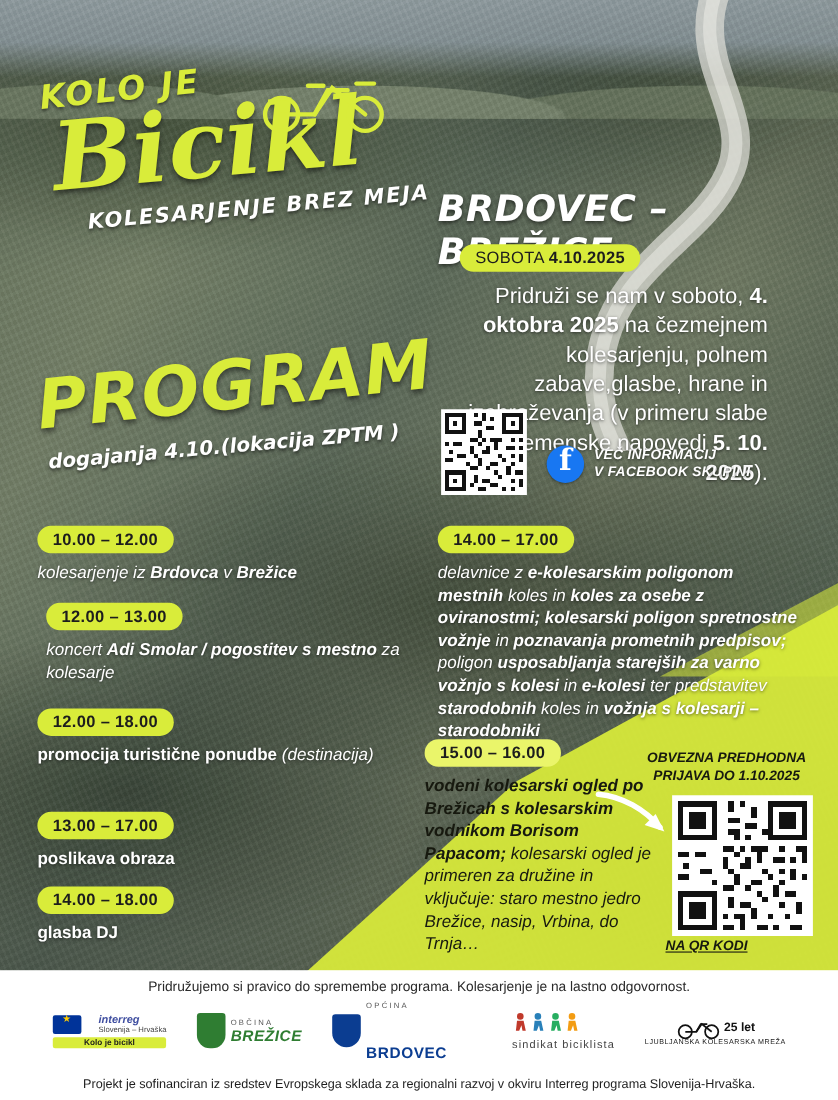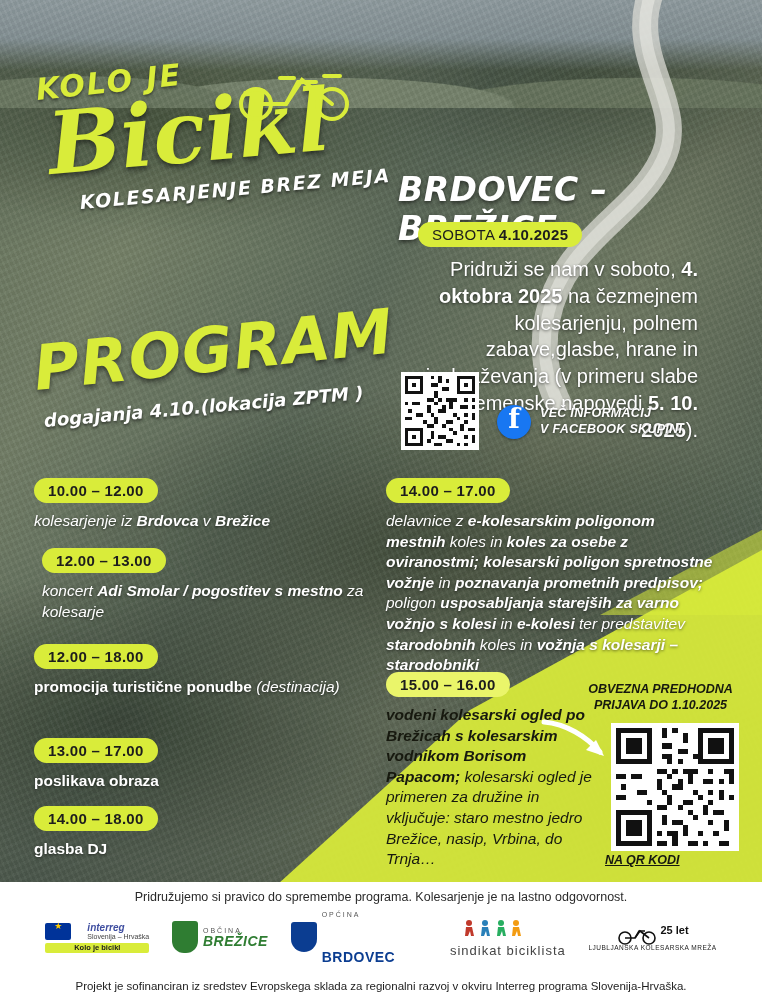--- a/index.html
+++ b/index.html
@@ -204,35 +204,35 @@
   .eu-flag:after{
     content:"★"; position:absolute; left:0; right:0; top:-1px;
     text-align:center; color:#ffcc00; font-size:9px;
   }
   .interreg-t { color:#3f4ea0; font-weight:bold; font-size:10px; font-style:italic; }
   .interreg-s { color:#444; font-size:7px; }
   .interreg-b { color:#3f4ea0; font-size:7.5px; font-weight:bold; }
   .brezice-t { color:#2f7d32; font-weight:bold; font-size:14px; font-style:italic; letter-spacing:.5px;}
   .obcina { color:#555; font-size:7px; letter-spacing:2px; }
   .brdovec-t { color:#0b3d91; font-weight:bold; font-size:14px; letter-spacing:.5px;margin-top:32px; }
-  .sindikat-t { color:#444; font-size:13px; letter-spacing:1px;margin-left:32px; }
+  .sindikat-t { color:#444; font-size:10px; letter-spacing:1px;margin-left:32px; }
   .ljub-t { color:#222; font-size:6.5px; letter-spacing:.5px; }
   .shield {
     width:26px; height:32px; background:#2f7d32;
     border-radius:3px 3px 12px 12px; margin:0 auto 2px;
   }
   .crest {
     width:26px; height:30px; background:#0b3d91;
     border-radius:3px 3px 13px 13px; margin:0 auto 2px;
   }
   .footer-note {
     position:absolute; left:0; bottom:8px; width:762px;
     text-align:center; color:#1e1e1e; font-size:11.5px;
   }
-  .bike25 { display:flex; align-items:flex-start; gap:0; justify-content:center;}
+  .bike25 { display:flex; align-items:center; gap:0; justify-content:center;}
   .bike25 .b25 { color:#111; font-weight:bold; font-size:11px; }
 </style>
 </head>
 <body>
 
 <div class="poster">
   <div class="tex1"></div>
   <div class="sky"></div>
   <div class="hills"></div>
   <div class="tex2"></div>
@@ -372,21 +372,21 @@
   <div class="item" style="left:34px; top:738px; width:330px;">
     <span class="chip">13.00 – 17.00</span>
     <div class="txt" style="font-weight: bold;">poslikava obraza</div>
   </div>
 
   <div class="item" style="left:34px; top:806px; width:330px;">
     <span class="chip">14.00 – 18.00</span>
     <div class="txt" style="font-weight: bold;">glasba DJ</div>
   </div>
 
-  <div class="item" style="left:386px; top:478px; width:330px;">
+  <div class="item" style="left:398px; top:478px; width:330px;">
     <span class="chip">14.00 – 17.00</span>
     <div class="txt" style="font-style: italic;">delavnice z <b>e-<b>koles</b>arskim <b>poligon</b>om mestnih</b> koles in <b>koles za osebe z oviranostmi;</b> <b>kolesarski poligon spretnostne vožnje</b> in <b>poznavanja prometnih predpisov;</b> poligon <b>usposabljanja starejših za varno vožnjo s</b> <b>kolesi</b> in <b>e-kolesi</b> ter predstavitev <b>starodobnih</b> koles in <b>vožnja s</b> <b>kolesarji – starodobniki</b></div>
   </div>
 
   <div class="item dark" style="left:386px; top:672px; width:216px;">
     <span class="chip" style="background:#eaf56a;">15.00 – 16.00</span>
     <div class="txt" style="font-style: italic;"><b>vodeni kolesarski ogled po</b> <b>Brežicah s kolesarskim</b> <b>vodnikom Borisom</b> <b>Papacom;</b> kolesarski ogled je primeren za družine in vključuje: staro mestno jedro Brežice, nasip, Vrbina, do Trnja…</div>
   </div>
 
   <div class="note-box">OBVEZNA PREDHODNA PRIJAVA DO 1.10.2025</div>

